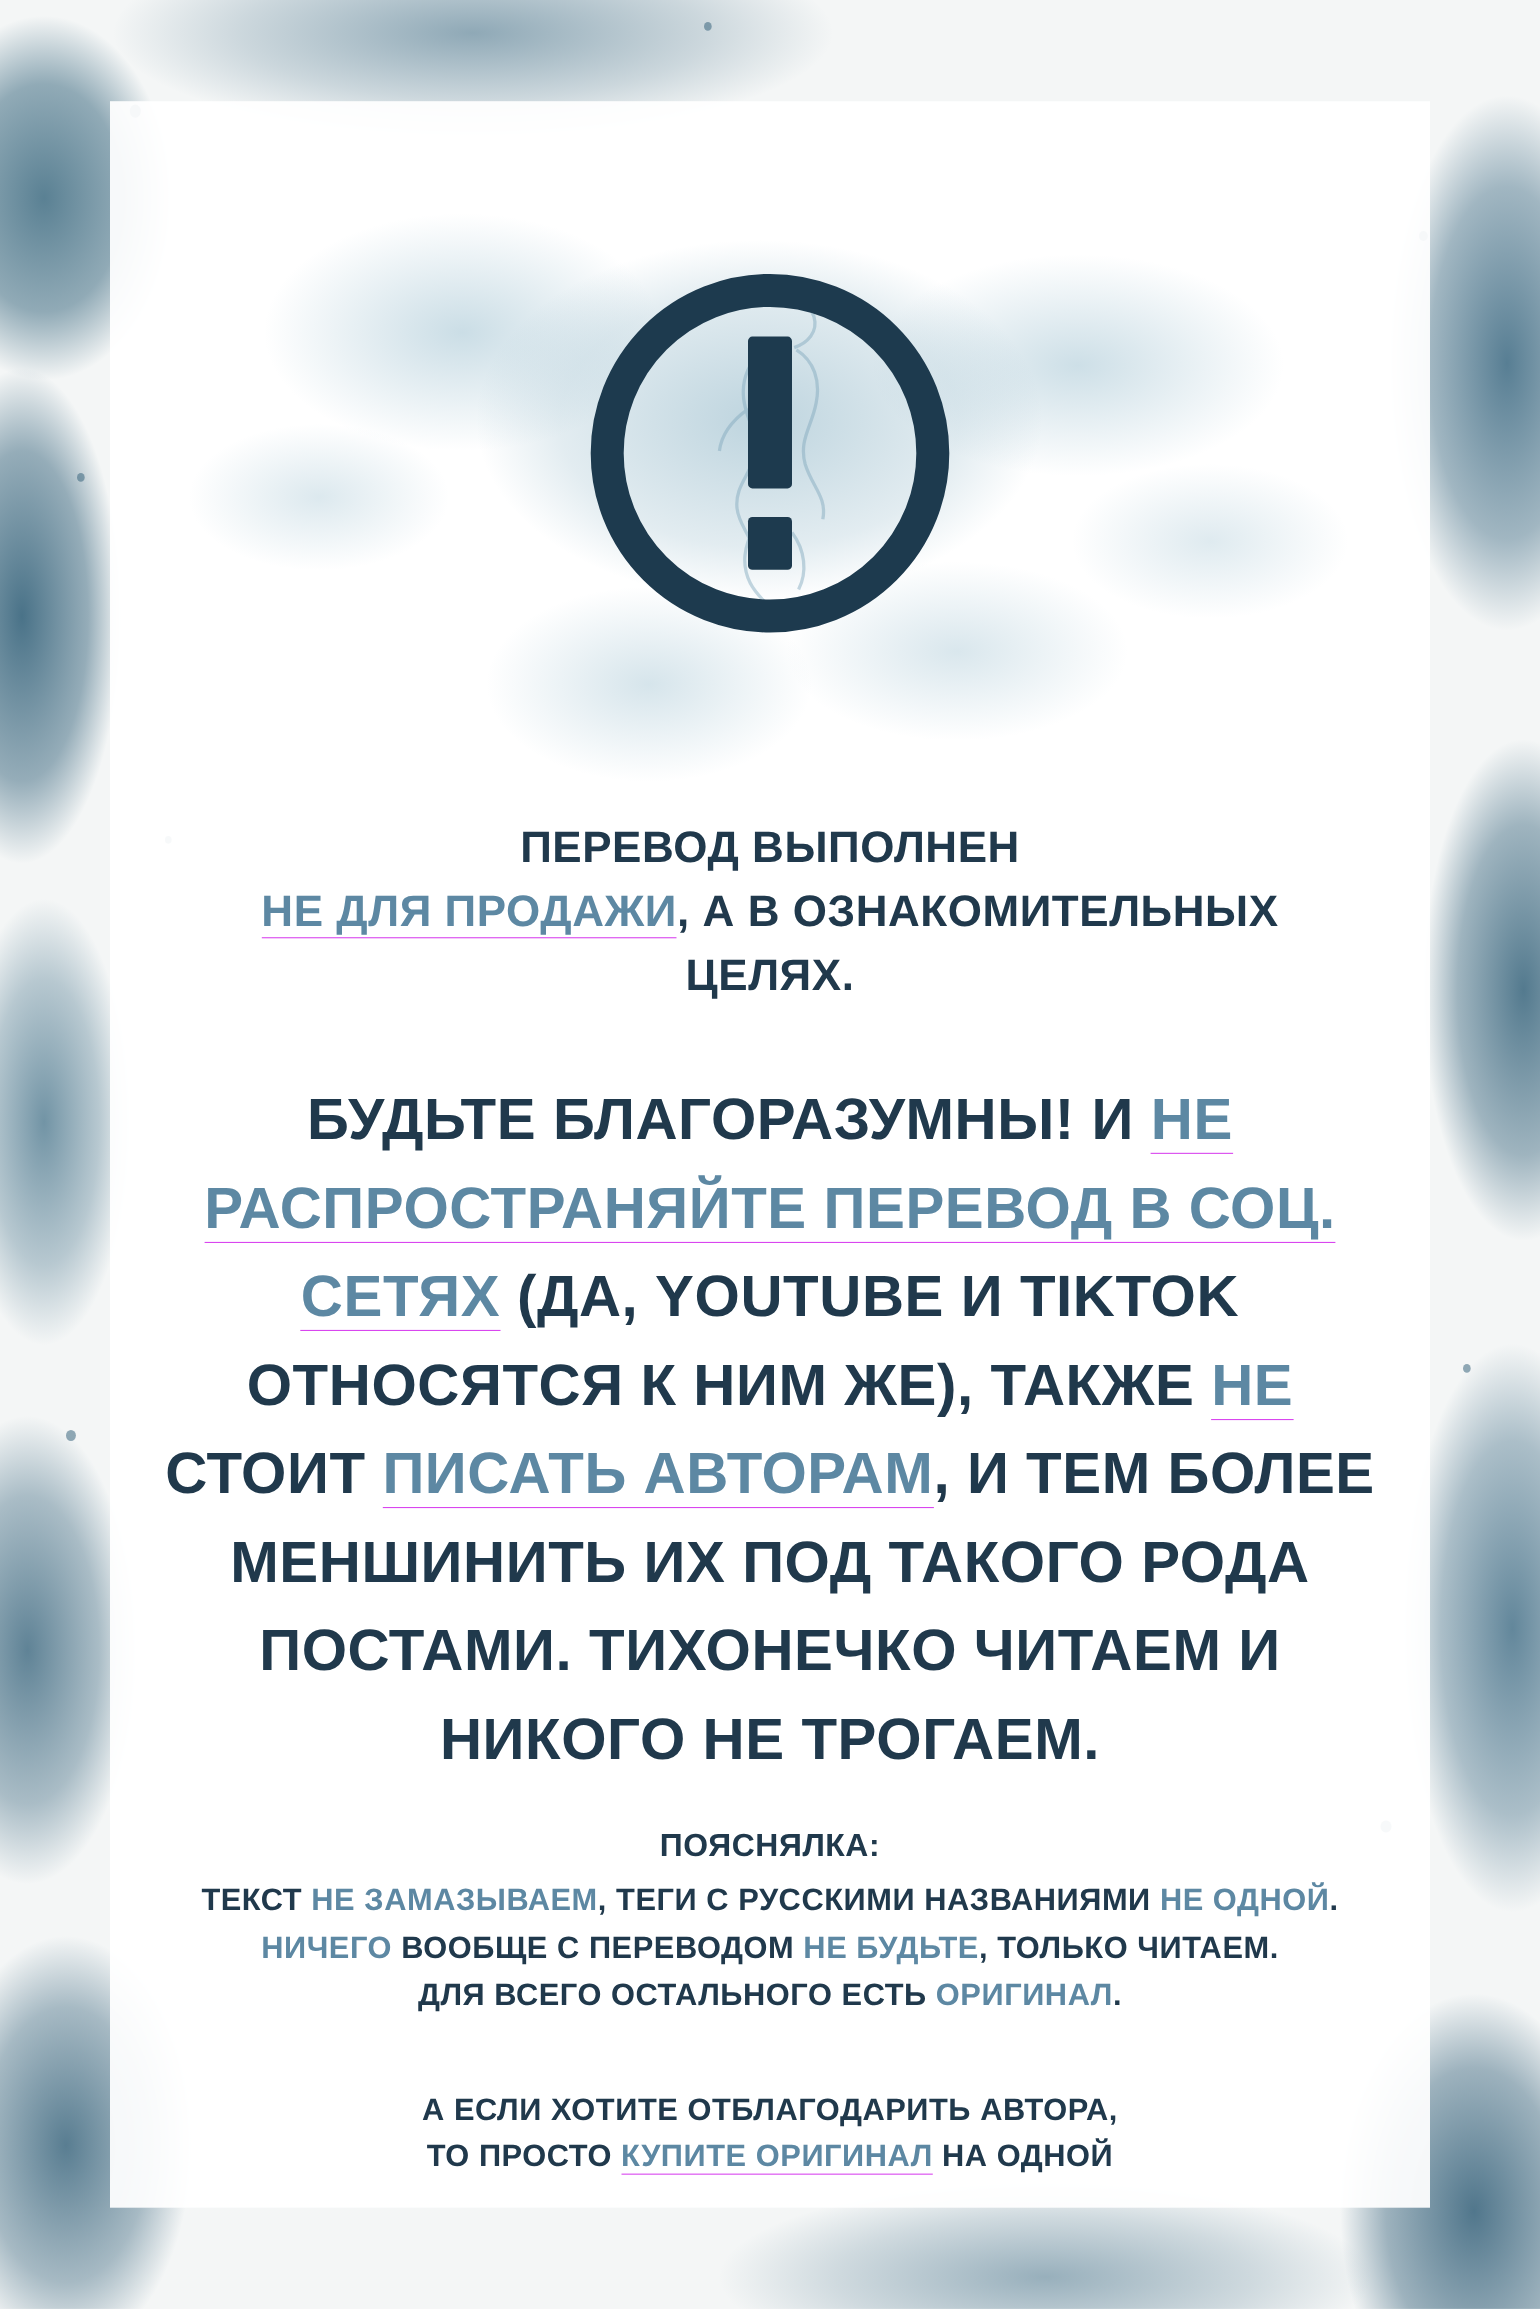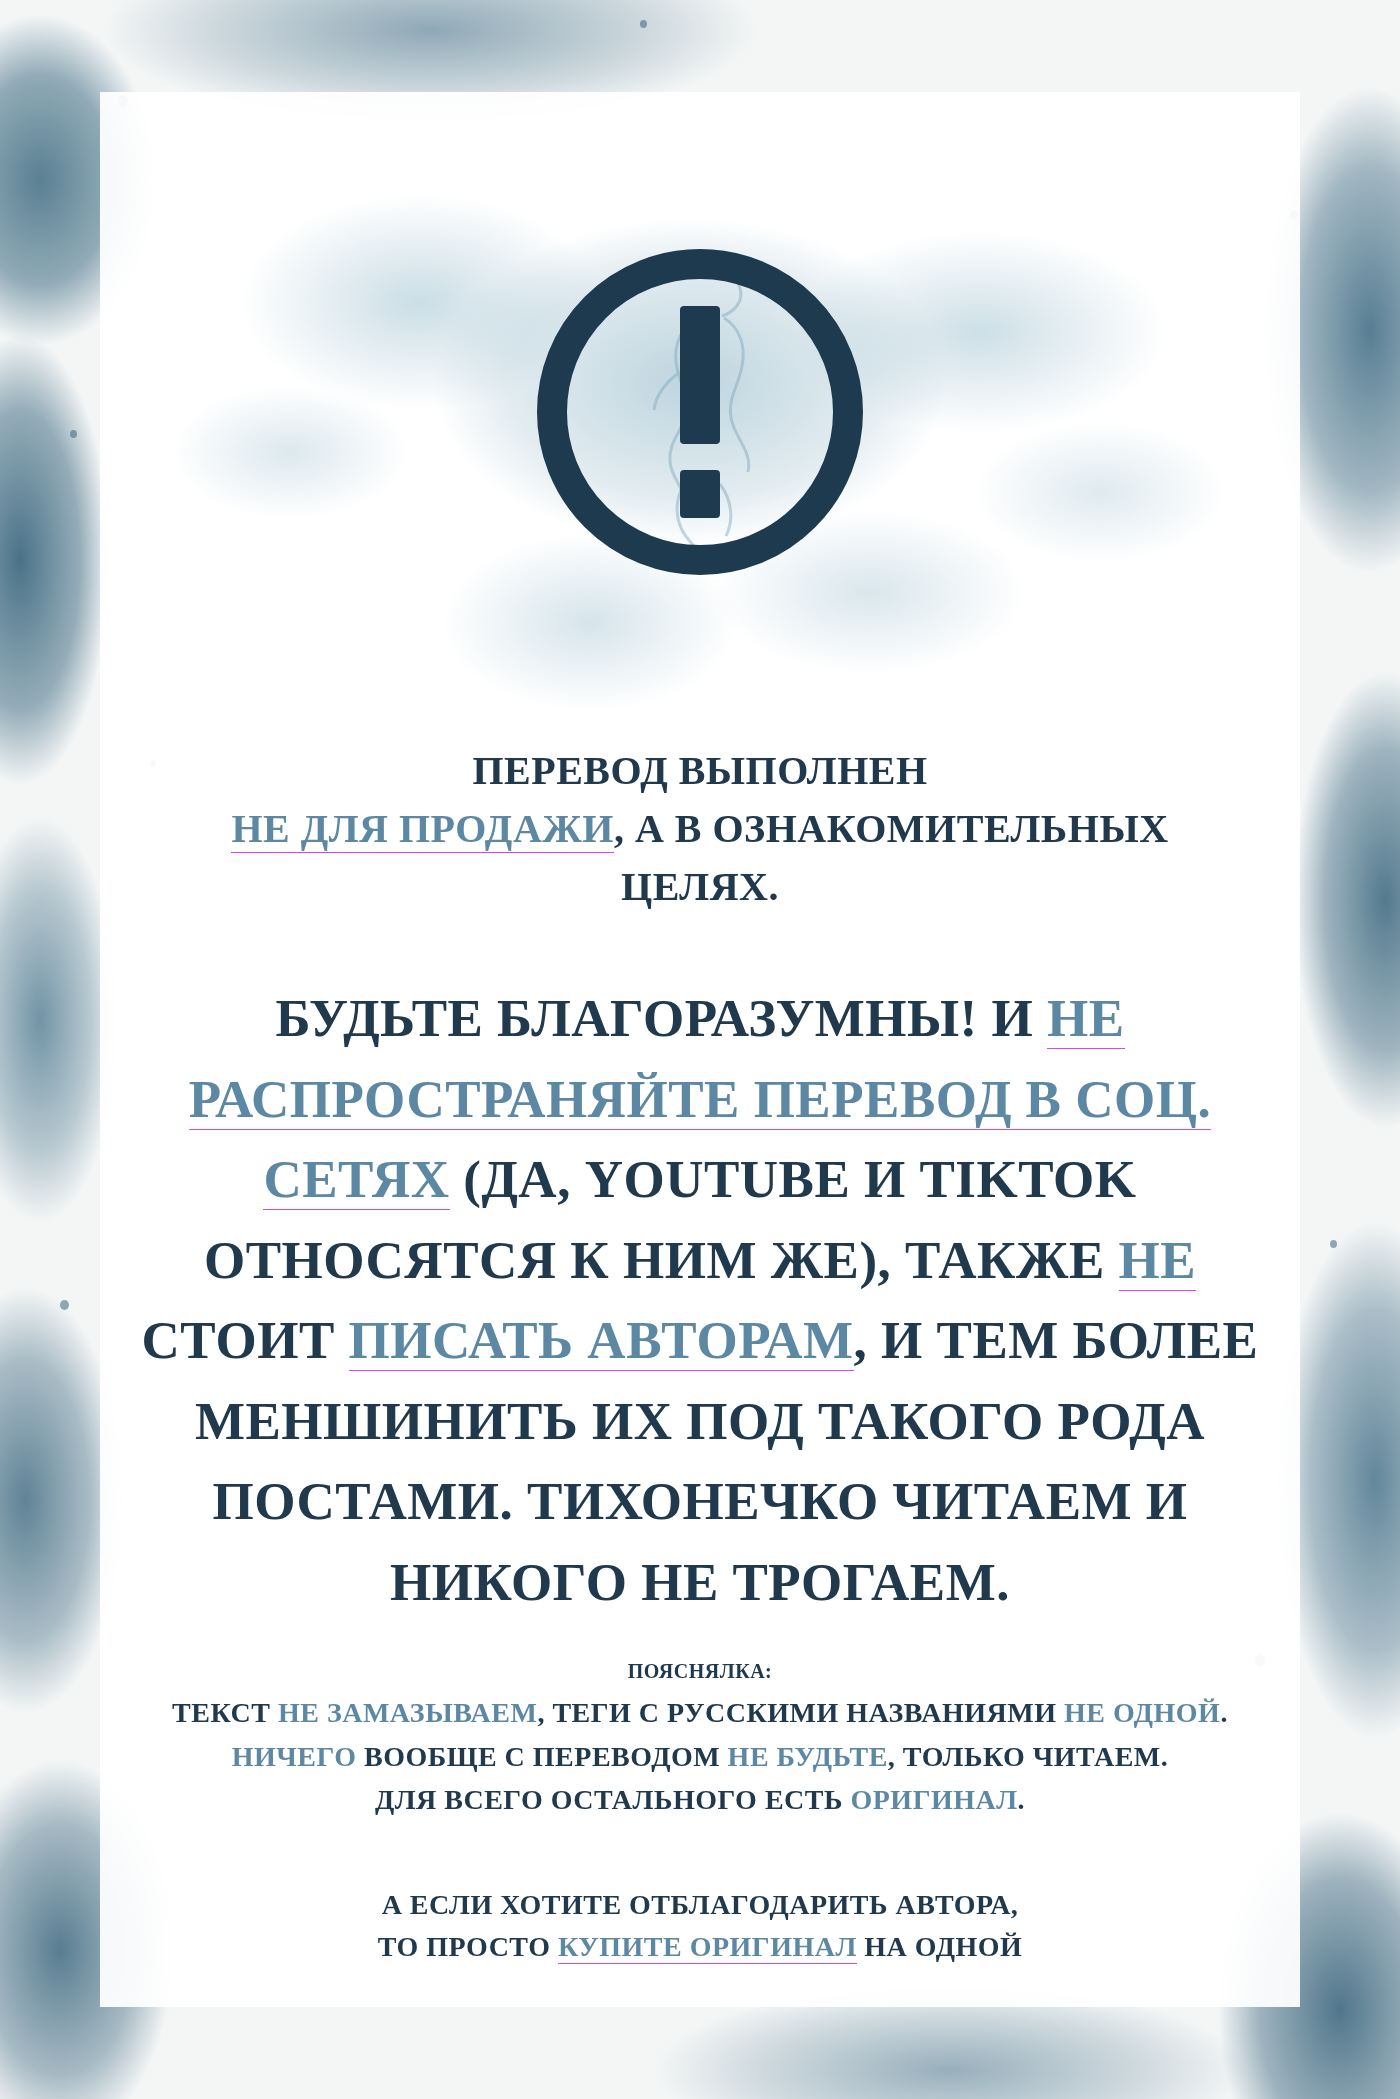--- a/index.html
+++ b/index.html
@@ -91,21 +91,21 @@
   .icon-wrap svg { display: block; }
 
   
   .text-col {
     position: absolute;
     left: 0;
     top: 650px;
     width: 1200px;
     text-align: center;
     color: #20394c;
-    font-family: Liberation Serif, serif;
+    font-family: Liberation Sans, sans-serif;
     font-weight: bold;
     letter-spacing: 0.5px;
   }
 
   .block1 {
     font-size: 40px;
     line-height: 1.45;
     padding: 0 60px;
   }
   .block2 {
@@ -131,21 +131,21 @@
   .hl {
     color: #5d88a3;
     border-bottom: 1px solid #d946ef;
     padding-bottom: 1px;
   }
   .hl-nu {
     color: #5d88a3;
   }
   .small-caption {
     display: block;
-    font-size: 20px;
+    font-size: 29px;
     margin-bottom: 4px;
   }
 </style>
 </head>
 <body>
 
 <div class="poster">
 
   <div class="splatter-bg"></div>
 

